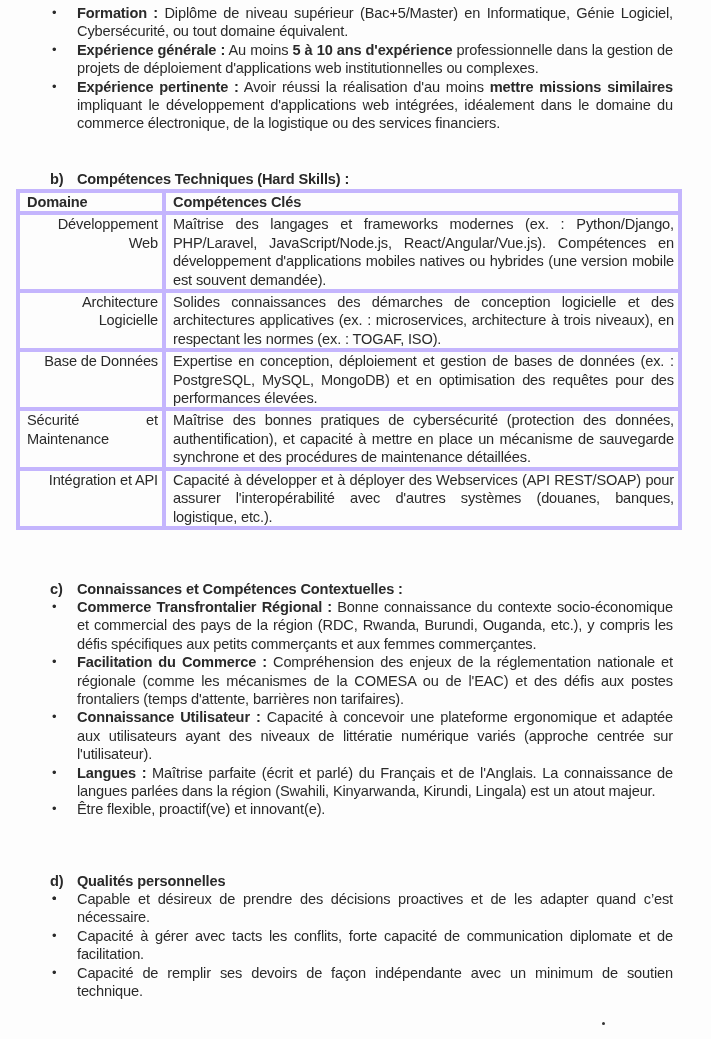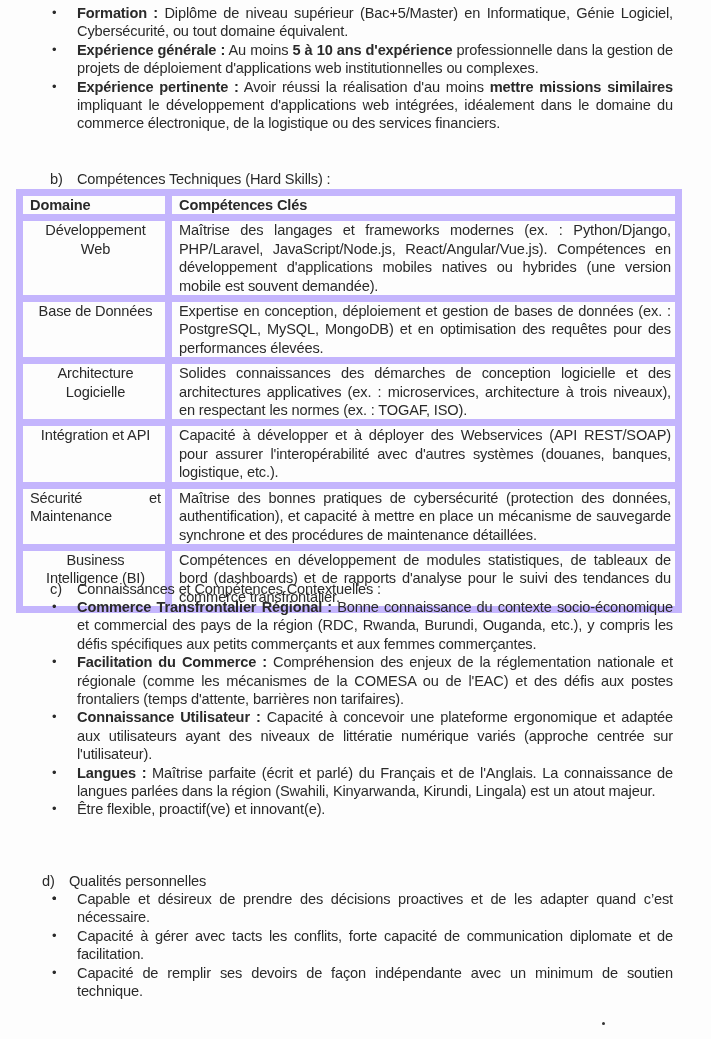--- a/index.html
+++ b/index.html
@@ -7,32 +7,32 @@
     width: 711px; height: 1039px; overflow: hidden; position: relative;
     font-family: "Liberation Sans", sans-serif; color: #2a2a2a;
     font-size: 14.6px; line-height: 18.4px;
   }
   .page { position: absolute; left: 0; top: 0; width: 711px; }
   .text-cond { letter-spacing: -0.15px; }
   ul.blist { list-style: none; margin: 0; padding: 0; }
   ul.blist li { position: relative; padding-left: 77px; padding-right: 38px; text-align: justify; }
   ul.blist li .bullet { position: absolute; left: 52px; top: 0; width: 10px; font-size: 13px; }
   .b { font-weight: bold; }
-  .sec-head { position: absolute; font-weight: normal; }
+  .sec-head { position: absolute; font-weight: bold; }
   .sec-head .lbl { display: inline-block; width: 23px; }
   table.skills {
     position: absolute; left: 16px; top: 189px; width: 666px;
     border-collapse: collapse; font-size: 14.6px; line-height: 18.4px;
   }
   table.skills td, table.skills th {
-    border: 7px solid #c4b5fd; vertical-align: top; padding: 0 4px 0 7px;
+    border: 4px solid #c4b5fd; vertical-align: top; padding: 0 4px 0 7px;
     text-align: justify; font-weight: normal;
   }
   table.skills th { font-weight: bold; text-align: left; }
-  table.skills td.dom { width: 131px; text-align: center; }
+  table.skills td.dom { width: 131px; text-align: right; }
   table.skills td.dom.just { text-align: justify; text-align-last: justify; }
   .tail-dot { position: absolute; left: 602px; top: 1022px; width: 3px; height: 3px; background: #333; border-radius: 50%; }
 </style>
 </head>
 <body>
 
 <div class="page">
 
   <ul class="blist text-cond" style="position:absolute; top:4px; left:0; width:711px;">
     <li>
@@ -60,38 +60,34 @@
         <th style="width:131px;">Domaine</th>
         <th>Compétences Clés</th>
       </tr>
     </thead>
     <tbody>
       <tr>
         <td class="dom">Développement Web</td>
         <td>Maîtrise des langages et frameworks modernes (ex. : Python/Django, PHP/Laravel, JavaScript/Node.js, React/Angular/Vue.js). Compétences en développement d'applications mobiles natives ou hybrides (une version mobile est souvent demandée).</td>
       </tr>
       <tr>
-        <td class="dom">Base de Données</td>
-        <td>Expertise en conception, déploiement et gestion de bases de données (ex. : PostgreSQL, MySQL, MongoDB) et en optimisation des requêtes pour des performances élevées.</td>
-      </tr>
-      <tr>
         <td class="dom">Architecture Logicielle</td>
         <td>Solides connaissances des démarches de conception logicielle et des architectures applicatives (ex. : microservices, architecture à trois niveaux), en respectant les normes (ex. : TOGAF, ISO).</td>
       </tr>
       <tr>
-        <td class="dom">Intégration et API</td>
-        <td>Capacité à développer et à déployer des Webservices (API REST/SOAP) pour assurer l'interopérabilité avec d'autres systèmes (douanes, banques, logistique, etc.).</td>
+        <td class="dom">Base de Données</td>
+        <td>Expertise en conception, déploiement et gestion de bases de données (ex. : PostgreSQL, MySQL, MongoDB) et en optimisation des requêtes pour des performances élevées.</td>
       </tr>
       <tr>
         <td class="dom just">Sécurité et Maintenance</td>
         <td>Maîtrise des bonnes pratiques de cybersécurité (protection des données, authentification), et capacité à mettre en place un mécanisme de sauvegarde synchrone et des procédures de maintenance détaillées.</td>
       </tr>
       <tr>
-        <td class="dom">Business Intelligence (BI)</td>
-        <td>Compétences en développement de modules statistiques, de tableaux de bord (dashboards) et de rapports d'analyse pour le suivi des tendances du commerce transfrontalier.</td>
+        <td class="dom">Intégration et API</td>
+        <td>Capacité à développer et à déployer des Webservices (API REST/SOAP) pour assurer l'interopérabilité avec d'autres systèmes (douanes, banques, logistique, etc.).</td>
       </tr>
     </tbody>
   </table>
 
   <div class="sec-head text-cond" style="left:50px; top:580px;">
     <span class="lbl">c)</span>
     <span>Connaissances et Compétences Contextuelles :</span>
   </div>
 
   <ul class="blist text-cond" style="position:absolute; top:598px; left:0; width:711px;">
@@ -110,21 +106,21 @@
     <li>
       <span class="bullet">•</span>
       <span class="b">Langues :</span><span> Maîtrise parfaite (écrit et parlé) du Français et de l'Anglais. La connaissance de langues parlées dans la région (Swahili, Kinyarwanda, Kirundi, Lingala) est un atout majeur.</span>
     </li>
     <li>
       <span class="bullet">•</span>
       <span>Être flexible, proactif(ve) et innovant(e).</span>
     </li>
   </ul>
 
-  <div class="sec-head text-cond" style="left:42px; top:872px;">
+  <div class="sec-head text-cond" style="left:50px; top:872px;">
     <span class="lbl">d)</span>
     <span>Qualités personnelles</span>
   </div>
 
   <ul class="blist text-cond" style="position:absolute; top:890px; left:0; width:711px;">
     <li>
       <span class="bullet">•</span>
     </li>
     <li>
       <span class="bullet">•</span>

